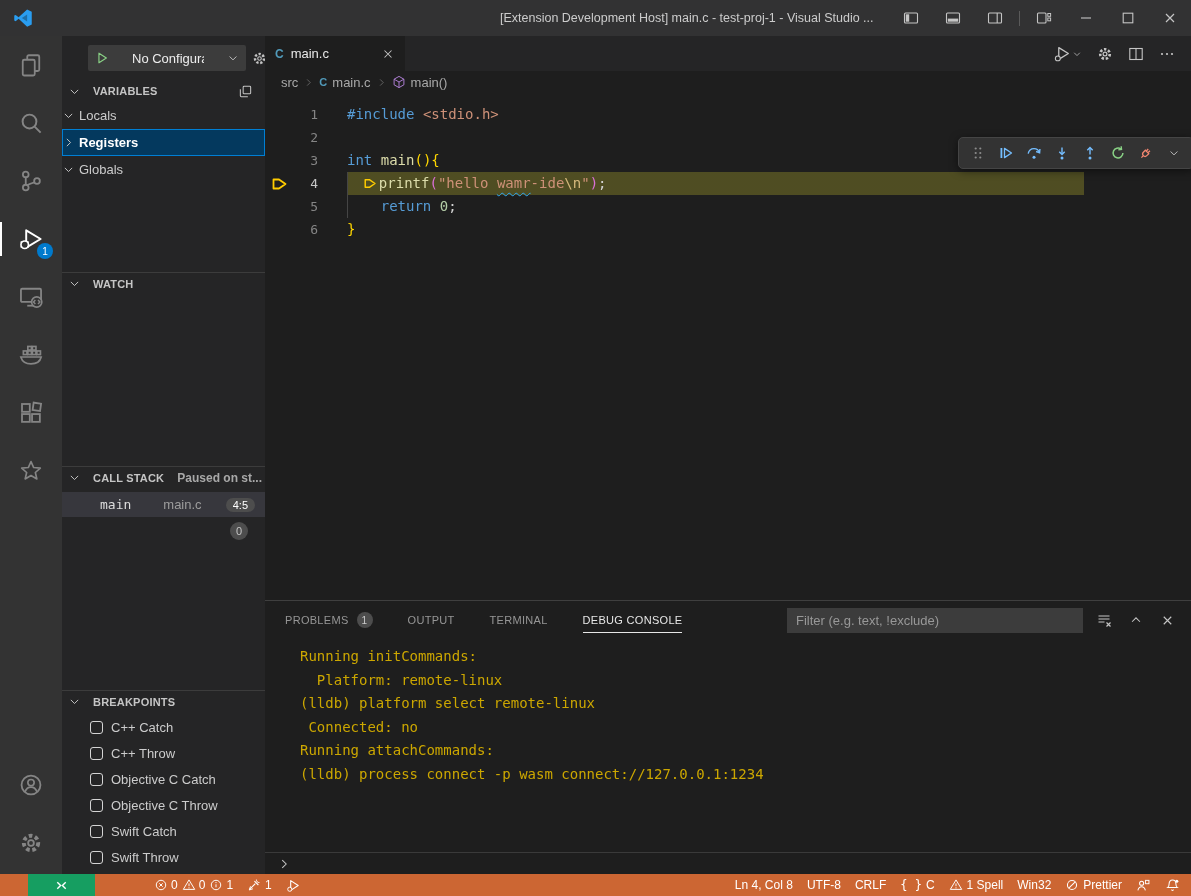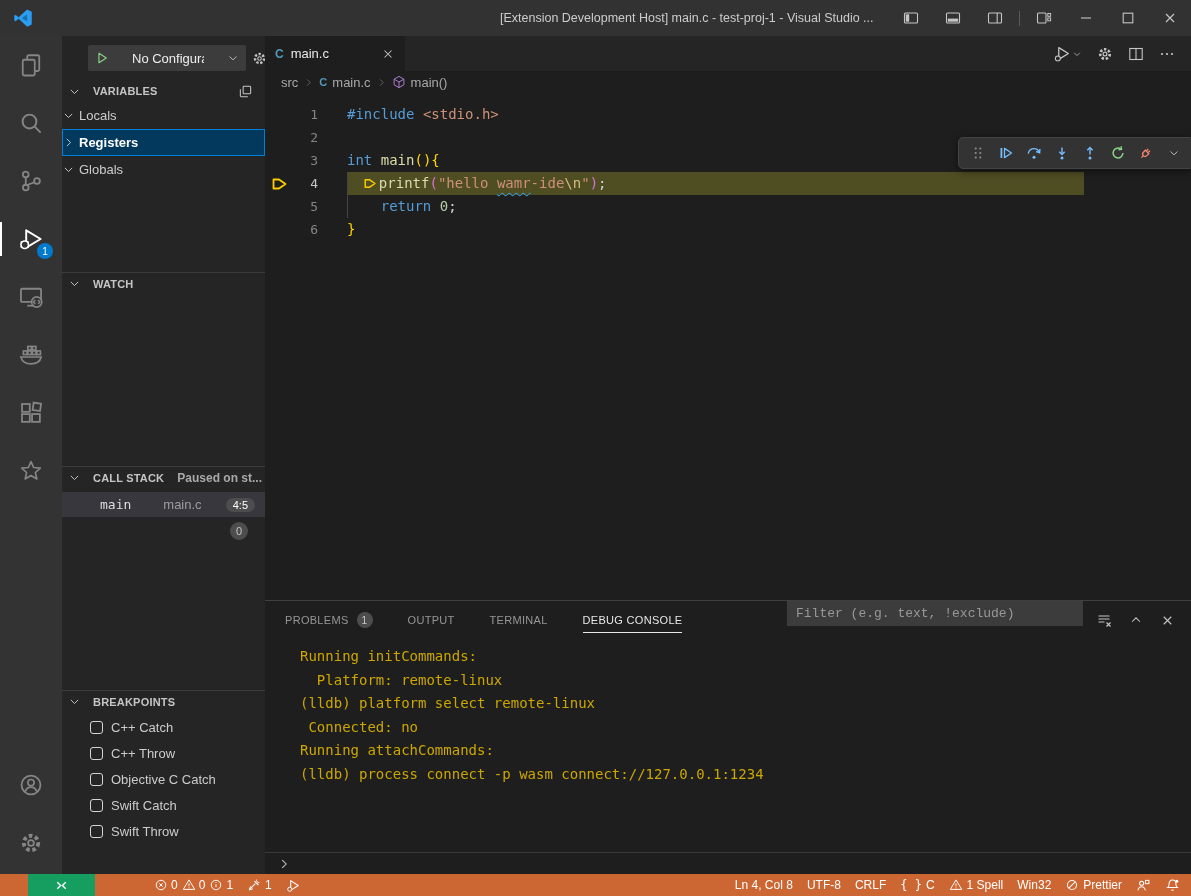--- a/index.html
+++ b/index.html
@@ -69,27 +69,27 @@
 .code-line.guide .ltext::before{content:'';position:absolute;left:0;top:0;bottom:0;width:1px;background:#454545}
 .tk.kw{color:#569CD6}.tk.fn{color:#DCDCAA}.tk.str{color:#CE9178}.tk.esc{color:#D7BA7D}
 .tk.b1{color:#FFD700}.tk.b2{color:#DA70D6}.tk.pl{color:#D4D4D4}.tk.num{color:#B5CEA8}
 .tk.sp{text-decoration:underline wavy #2FA9F2 1px;text-underline-offset:4px}
 .inline-arrow{display:inline-block;vertical-align:-2px;margin-right:2px}
 
 .debug-toolbar{position:absolute;top:44px;left:693px;height:32px;background:#333333;border:1px solid #454545;border-radius:5px;display:flex;align-items:center;padding:0 5px;box-shadow:0 2px 8px rgba(0,0,0,.5);z-index:5}
 .dtb-btn{width:28px;height:26px;display:flex;align-items:center;justify-content:center}
 
 .panel{height:274px;flex:none;border-top:1px solid #3F3F3F;background:#1E1E1E;display:flex;flex-direction:column;position:relative}
-.panel-top{height:38px;display:flex;flex:none;padding-left:20px}
+.panel-top{height:38px;display:flex;align-items:center;flex:none;padding-left:20px}
 .panel-tabs{display:flex;align-items:center;height:100%;gap:35px}
 .panel-tab{font-size:11px;color:#969696;display:flex;align-items:center;gap:8px;height:100%;position:relative;letter-spacing:.3px}
 .panel-tab.active{color:#E7E7E7}
 .panel-tab.active::after{content:'';position:absolute;left:0;right:0;bottom:6px;height:1px;background:#E7E7E7}
 .tab-badge{width:16px;height:16px;border-radius:50%;background:#4D4D4D;color:#CCC;font-size:10px;display:flex;align-items:center;justify-content:center}
-.filter-input{margin-left:auto;width:296px;height:25px;background:#3C3C3C;border:1px solid #3C3C3C;color:#CCC;font-size:13px;padding:0 8px;font-family:Liberation Mono, monospace;outline:none}
+.filter-input{margin-left:auto;width:296px;height:25px;background:#3C3C3C;border:1px solid #3C3C3C;color:#CCC;font-size:13px;padding:0 8px;font-family:Liberation Sans, sans-serif;outline:none}
 .filter-input::placeholder{color:#989898}
 .panel-actions{display:flex;align-items:center;gap:17px;margin:0 16px 0 13px;color:#C5C5C5}
 .console{flex:1;padding:6px 0 0 35px;font-family:"DejaVu Sans Mono",monospace;font-size:14px;color:#CCA700}
 .console-line{height:23.5px;line-height:23.5px;white-space:pre}
 .console-prompt{position:absolute;left:0;right:0;bottom:0;height:22px;border-top:1px solid #3A3A3A;display:flex;align-items:center;padding-left:12px;color:#C5C5C5}
 
 .statusbar{height:22px;flex:none;background:#CC6633;display:flex;align-items:center;color:#FFF;font-size:12px}
 .sb-remote{height:100%;width:67px;background:#169E61;display:flex;align-items:center;justify-content:center;margin-left:28px;flex:none}
 .sb-item{display:flex;align-items:center;gap:4px;padding:0 7px;height:100%;white-space:nowrap}
 .sb-group{display:flex;align-items:center;gap:3px}
@@ -348,20 +348,24 @@
             <span class="bp-check"></span>
             <span>C++ Catch</span>
           </div>
           <div class="bp-row">
             <span class="bp-check"></span>
             <span>C++ Throw</span>
           </div>
           <div class="bp-row">
             <span class="bp-check"></span>
             <span>Objective C Catch</span>
+          </div>
+          <div class="bp-row">
+            <span class="bp-check"></span>
+            <span>Objective C Throw</span>
           </div>
           <div class="bp-row">
             <span class="bp-check"></span>
             <span>Swift Catch</span>
           </div>
           <div class="bp-row">
             <span class="bp-check"></span>
             <span>Swift Throw</span>
           </div>
         </div>

